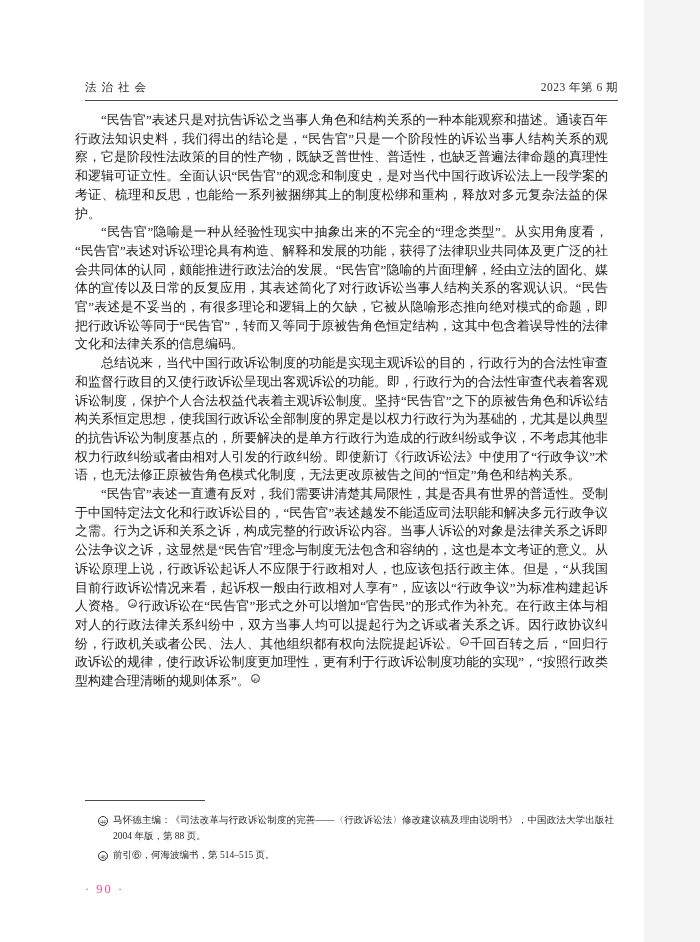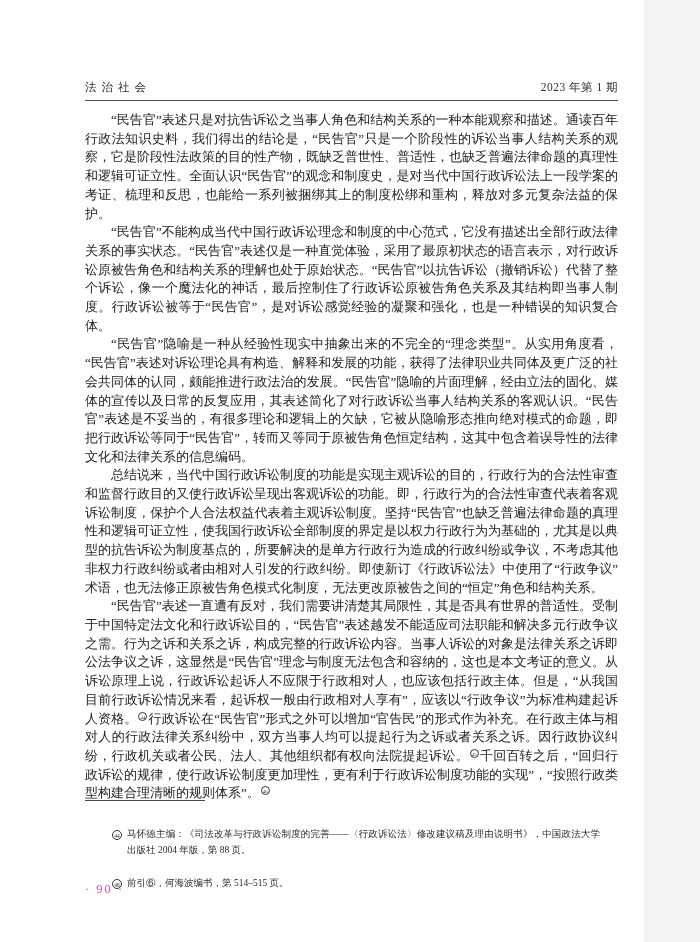--- a/index.html
+++ b/index.html
@@ -25,21 +25,21 @@
   .journal-name { letter-spacing: 5px; }
   .issue-label { letter-spacing: 0.5px; }
   .head-rule {
     position: absolute;
     top: 100px; left: 85px; width: 533px;
     border-top: 1.4px solid #4a4a4a;
   }
   
   .article-body {
     position: absolute;
-    top: 111px; left: 85px; width: 533px;
+    top: 111px; left: 75px; width: 533px;
     font-size: 13px; line-height: 18.7px;
     text-align: justify;
     color: #222222;
   }
   .article-body p { margin: 0; text-indent: 2em; }
   .fnref {
     display: inline-block;
     width: 9px; height: 9px;
     border: 0.8px solid #333;
     border-radius: 50%;
@@ -58,21 +58,21 @@
     top: 800px; left: 85px; width: 120px;
     border-top: 1px solid #4a4a4a;
   }
   .footnotes {
     position: absolute;
     top: 809px; left: 94px; width: 524px;
     font-size: 9.5px; line-height: 15.5px;
     color: #2a2a2a;
     text-align: justify;
   }
-  .fn { position: relative; padding-left: 15px; margin: 18px; }
+  .fn { position: relative; padding-left: 15px; margin: 4px; }
   .fnmark {
     position: absolute; left: 0; top: 2.5px;
     display: inline-block;
     width: 10px; height: 10px;
     border: 0.8px solid #333;
     border-radius: 50%;
     font-size: 5.5px; line-height: 10px;
     text-align: center;
     box-sizing: border-box;
   }
@@ -84,29 +84,28 @@
     color: #ec4899;
   }
 </style>
 </head>
 <body>
 
 <div class="page">
 
   <div class="running-head">
     <span class="journal-name">法治社会</span>
-    <span class="issue-label">2023 年第 1 期</span>
+    <span class="issue-label">2023 年第 6 期</span>
   </div>
   <div class="head-rule"></div>
 
   <div class="article-body">
       <p>“民告官”表述只是对抗告诉讼之当事人角色和结构关系的一种本能观察和描述。通读百年行政法知识史料，我们得出的结论是，“民告官”只是一个阶段性的诉讼当事人结构关系的观察，它是阶段性法政策的目的性产物，既缺乏普世性、普适性，也缺乏普遍法律命题的真理性和逻辑可证立性。全面认识“民告官”的观念和制度史，是对当代中国行政诉讼法上一段学案的考证、梳理和反思，也能给一系列被捆绑其上的制度松绑和重构，释放对多元复杂法益的保护。</p>
-      <p>“民告官”不能构成当代中国行政诉讼理念和制度的中心范式，它没有描述出全部行政法律关系的事实状态。“民告官”表述仅是一种直觉体验，采用了最原初状态的语言表示，对行政诉讼原被告角色和结构关系的理解也处于原始状态。“民告官”以抗告诉讼（撤销诉讼）代替了整个诉讼，像一个魔法化的神话，最后控制住了行政诉讼原被告角色关系及其结构即当事人制度。行政诉讼被等于“民告官”，是对诉讼感觉经验的凝聚和强化，也是一种错误的知识复合体。</p>
       <p>“民告官”隐喻是一种从经验性现实中抽象出来的不完全的“理念类型”。从实用角度看，“民告官”表述对诉讼理论具有构造、解释和发展的功能，获得了法律职业共同体及更广泛的社会共同体的认同，颇能推进行政法治的发展。“民告官”隐喻的片面理解，经由立法的固化、媒体的宣传以及日常的反复应用，其表述简化了对行政诉讼当事人结构关系的客观认识。“民告官”表述是不妥当的，有很多理论和逻辑上的欠缺，它被从隐喻形态推向绝对模式的命题，即把行政诉讼等同于“民告官”，转而又等同于原被告角色恒定结构，这其中包含着误导性的法律文化和法律关系的信息编码。</p>
-      <p>总结说来，当代中国行政诉讼制度的功能是实现主观诉讼的目的，行政行为的合法性审查和监督行政目的又使行政诉讼呈现出客观诉讼的功能。即，行政行为的合法性审查代表着客观诉讼制度，保护个人合法权益代表着主观诉讼制度。坚持“民告官”也缺乏普遍法律命题的真理性和逻辑可证立性，使我国行政诉讼全部制度的界定是以权力行政行为为基础的，尤其是以典型的抗告诉讼为制度基点的，所要解决的是单方行政行为造成的行政纠纷或争议，不考虑其他非权力行政纠纷或者由相对人引发的行政纠纷。即使新订《行政诉讼法》中使用了“行政争议”术语，也无法修正原被告角色模式化制度，无法更改原被告之间的“恒定”角色和结构关系。</p>
+      <p>总结说来，当代中国行政诉讼制度的功能是实现主观诉讼的目的，行政行为的合法性审查和监督行政目的又使行政诉讼呈现出客观诉讼的功能。即，行政行为的合法性审查代表着客观诉讼制度，保护个人合法权益代表着主观诉讼制度。坚持“民告官”之下的原被告角色和诉讼结构关系恒定思想，使我国行政诉讼全部制度的界定是以权力行政行为为基础的，尤其是以典型的抗告诉讼为制度基点的，所要解决的是单方行政行为造成的行政纠纷或争议，不考虑其他非权力行政纠纷或者由相对人引发的行政纠纷。即使新订《行政诉讼法》中使用了“行政争议”术语，也无法修正原被告角色模式化制度，无法更改原被告之间的“恒定”角色和结构关系。</p>
       <p>“民告官”表述一直遭有反对，我们需要讲清楚其局限性，其是否具有世界的普适性。受制于中国特定法文化和行政诉讼目的，“民告官”表述越发不能适应司法职能和解决多元行政争议之需。行为之诉和关系之诉，构成完整的行政诉讼内容。当事人诉讼的对象是法律关系之诉即公法争议之诉，这显然是“民告官”理念与制度无法包含和容纳的，这也是本文考证的意义。从诉讼原理上说，行政诉讼起诉人不应限于行政相对人，也应该包括行政主体。但是，“从我国目前行政诉讼情况来看，起诉权一般由行政相对人享有”，应该以“行政争议”为标准构建起诉人资格。<span class="fnref">44</span>行政诉讼在“民告官”形式之外可以增加“官告民”的形式作为补充。在行政主体与相对人的行政法律关系纠纷中，双方当事人均可以提起行为之诉或者关系之诉。因行政协议纠纷，行政机关或者公民、法人、其他组织都有权向法院提起诉讼。<span class="fnref">45</span>千回百转之后，“回归行政诉讼的规律，使行政诉讼制度更加理性，更有利于行政诉讼制度功能的实现”，“按照行政类型构建合理清晰的规则体系”。<span class="fnref">46</span></p>
     </div>
 
   <div class="footnote-sep"></div>
   <div class="footnotes">
       <div class="fn"><span class="fnmark">44</span><span>马怀德主编：《司法改革与行政诉讼制度的完善——〈行政诉讼法〉修改建议稿及理由说明书》，中国政法大学出版社 2004 年版，第 88 页。</span></div>
       <div class="fn"><span class="fnmark">46</span><span>前引⑥，何海波编书，第 514–515 页。</span></div>
     </div>
 
   <div class="page-number">· 90 ·</div>

